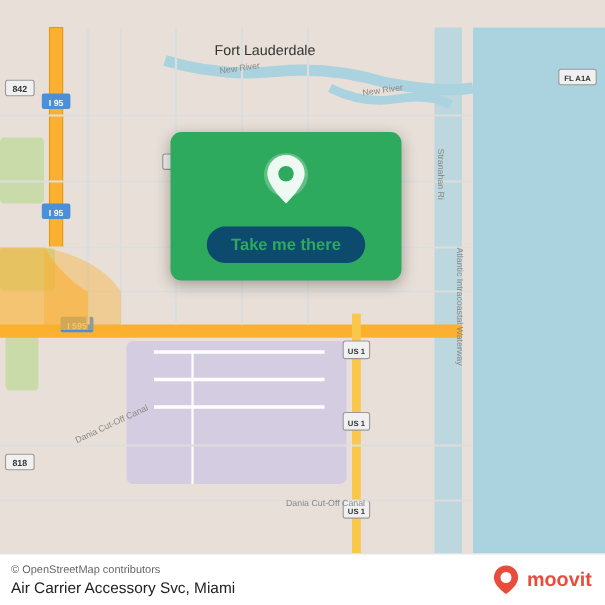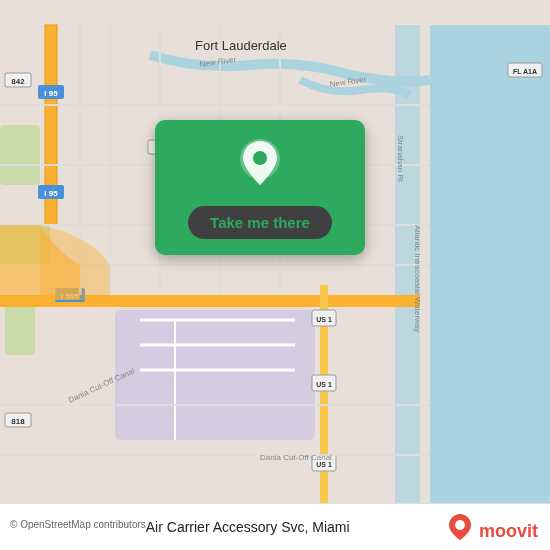--- a/index.html
+++ b/index.html
@@ -46,21 +46,21 @@
     #location-icon-wrapper {
       width: 54px;
       height: 54px;
       display: flex;
       align-items: center;
       justify-content: center;
       margin-bottom: 10px;
     }
 
     #action-button {
-      background-color: #404040;
+      background-color: #0c4a6e;
       color: #2eaa5e;
       border: none;
       border-radius: 22px;
       padding: 8px 22px;
       font-size: 15px;
       font-weight: 600;
       cursor: pointer;
       white-space: nowrap;
       margin-top: 4px;
     }
@@ -75,38 +75,38 @@
       border-top: 1px solid #ddd;
       padding: 8px 12px 8px 10px;
       display: flex;
       align-items: center;
       justify-content: space-between;
       z-index: 10;
     }
 
     #bottom-left {
       display: flex;
-      flex-direction: row;
+      flex-direction: column;
     }
 
     #osm-credit {
       font-size: 10px;
       color: #666;
       margin-bottom: 2px;
     }
 
     #location-name {
       font-size: 14px;
       font-weight: 500;
       color: #222;
     }
 
     #moovit-logo {
       display: flex;
-      align-items: flex-end;
+      align-items: center;
       gap: 4px;
     }
 
     #moovit-icon {
       width: 30px;
       height: 30px;
     }
 
     #moovit-text {
       font-size: 18px;

